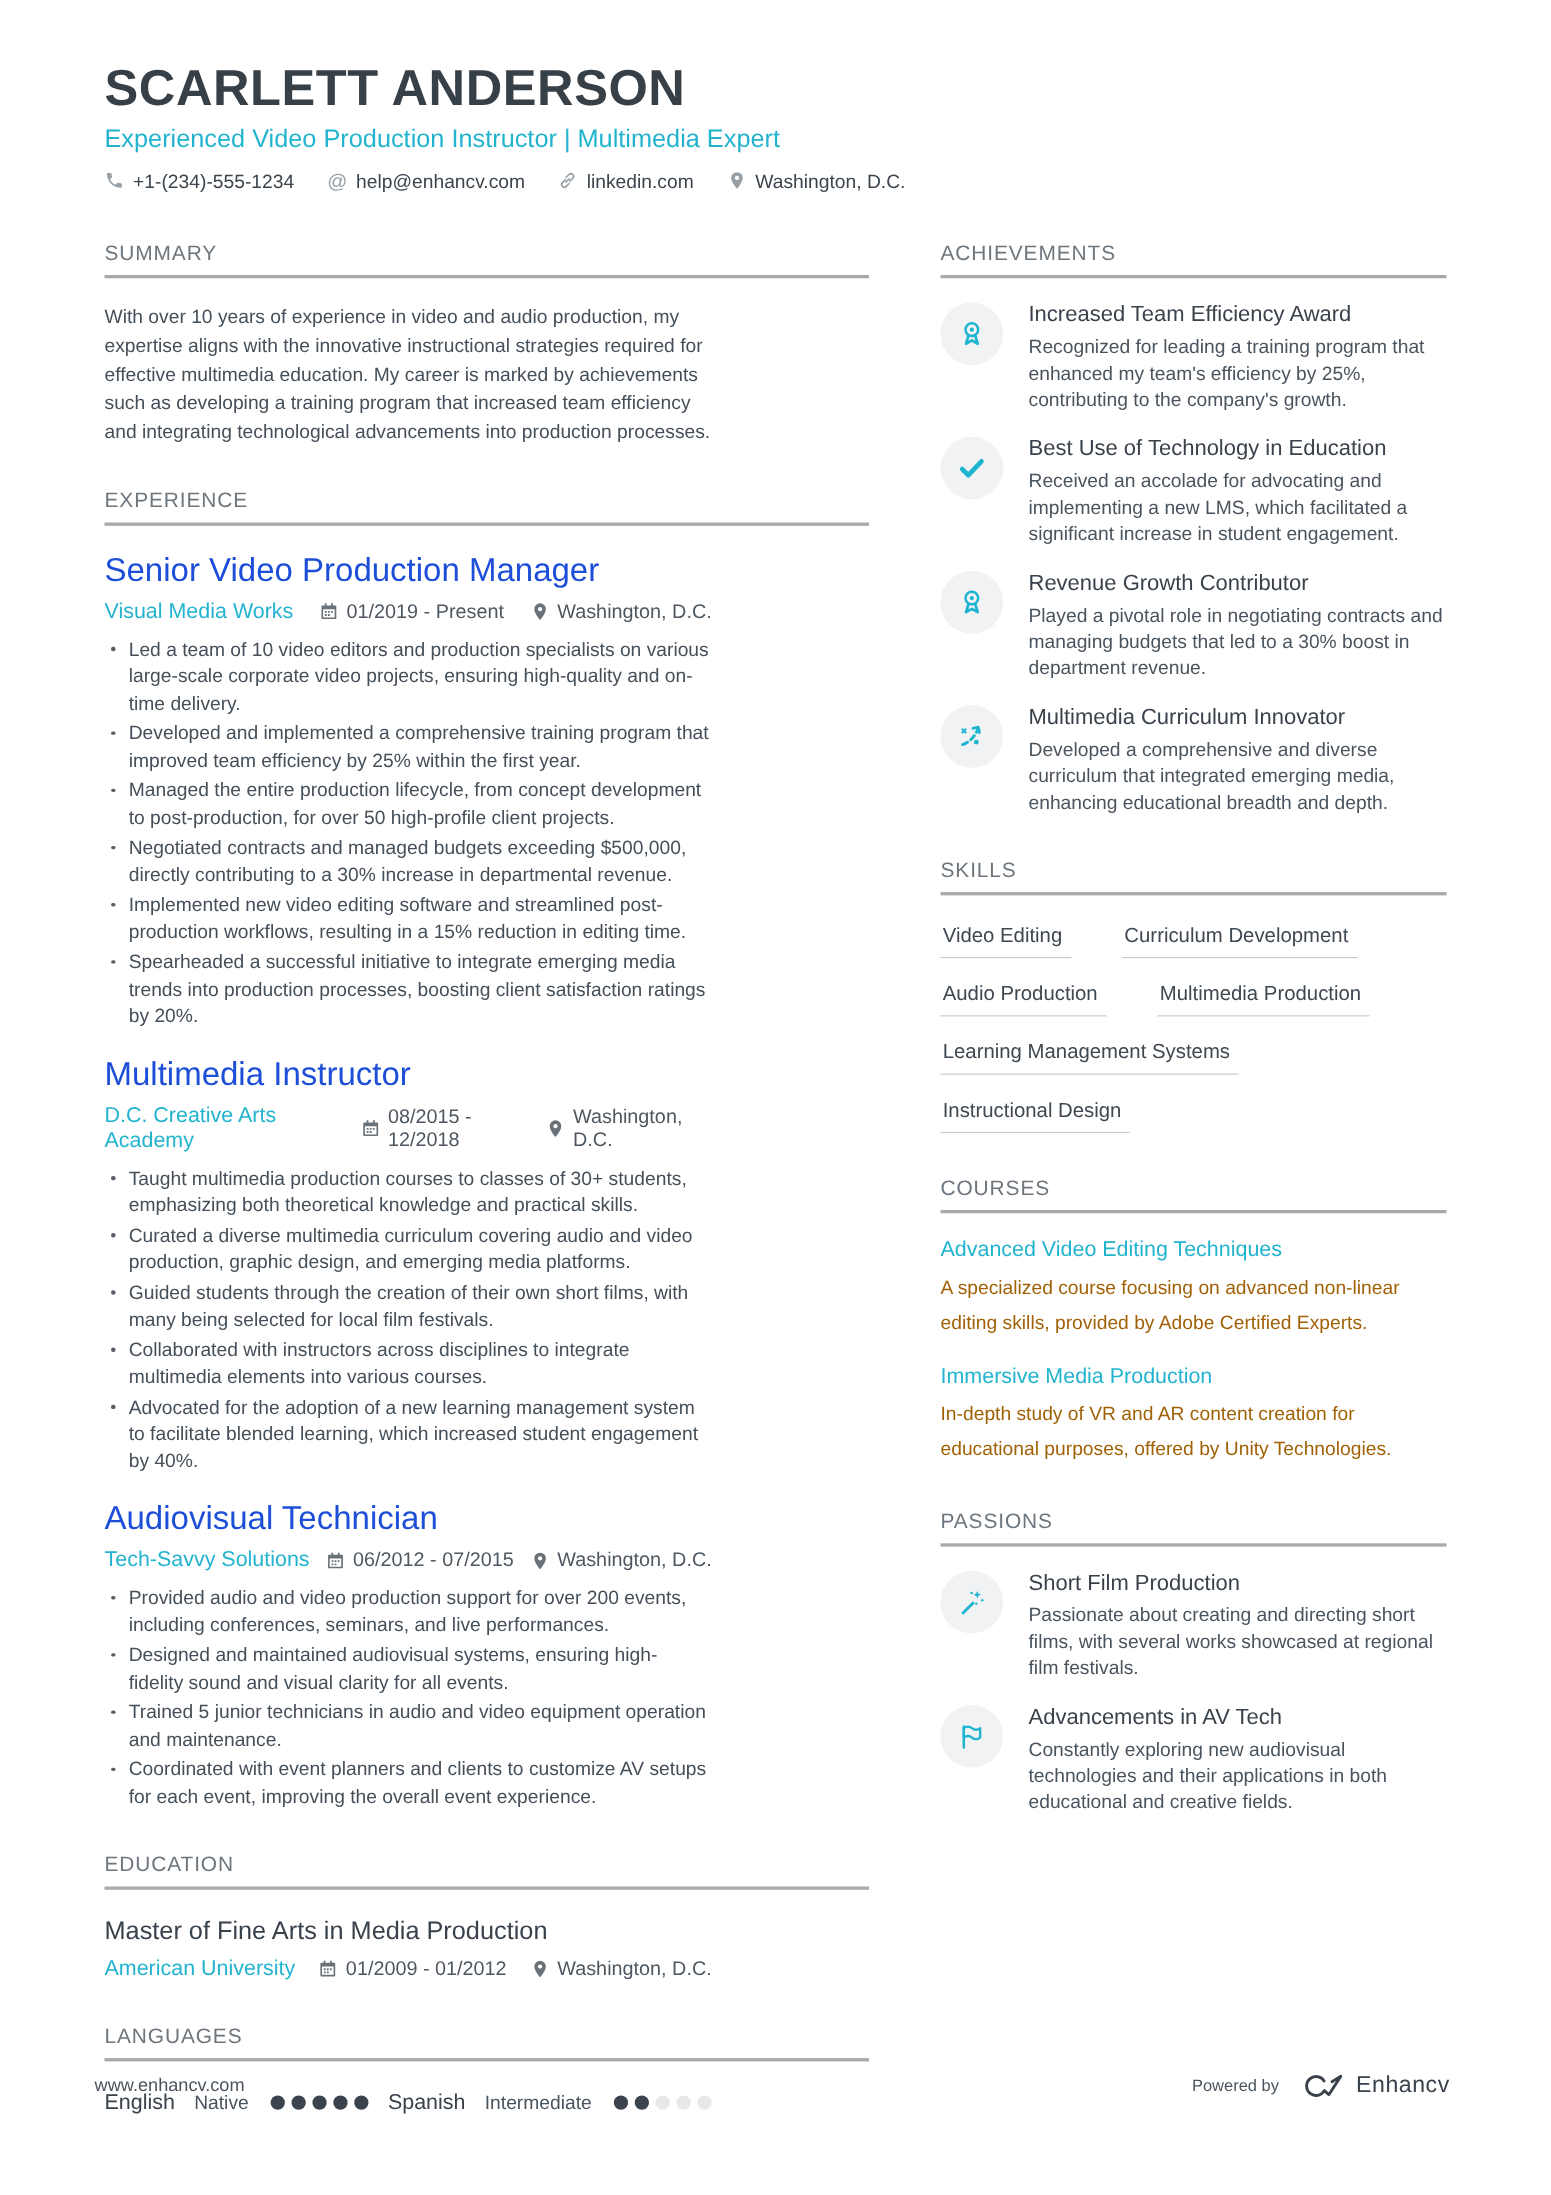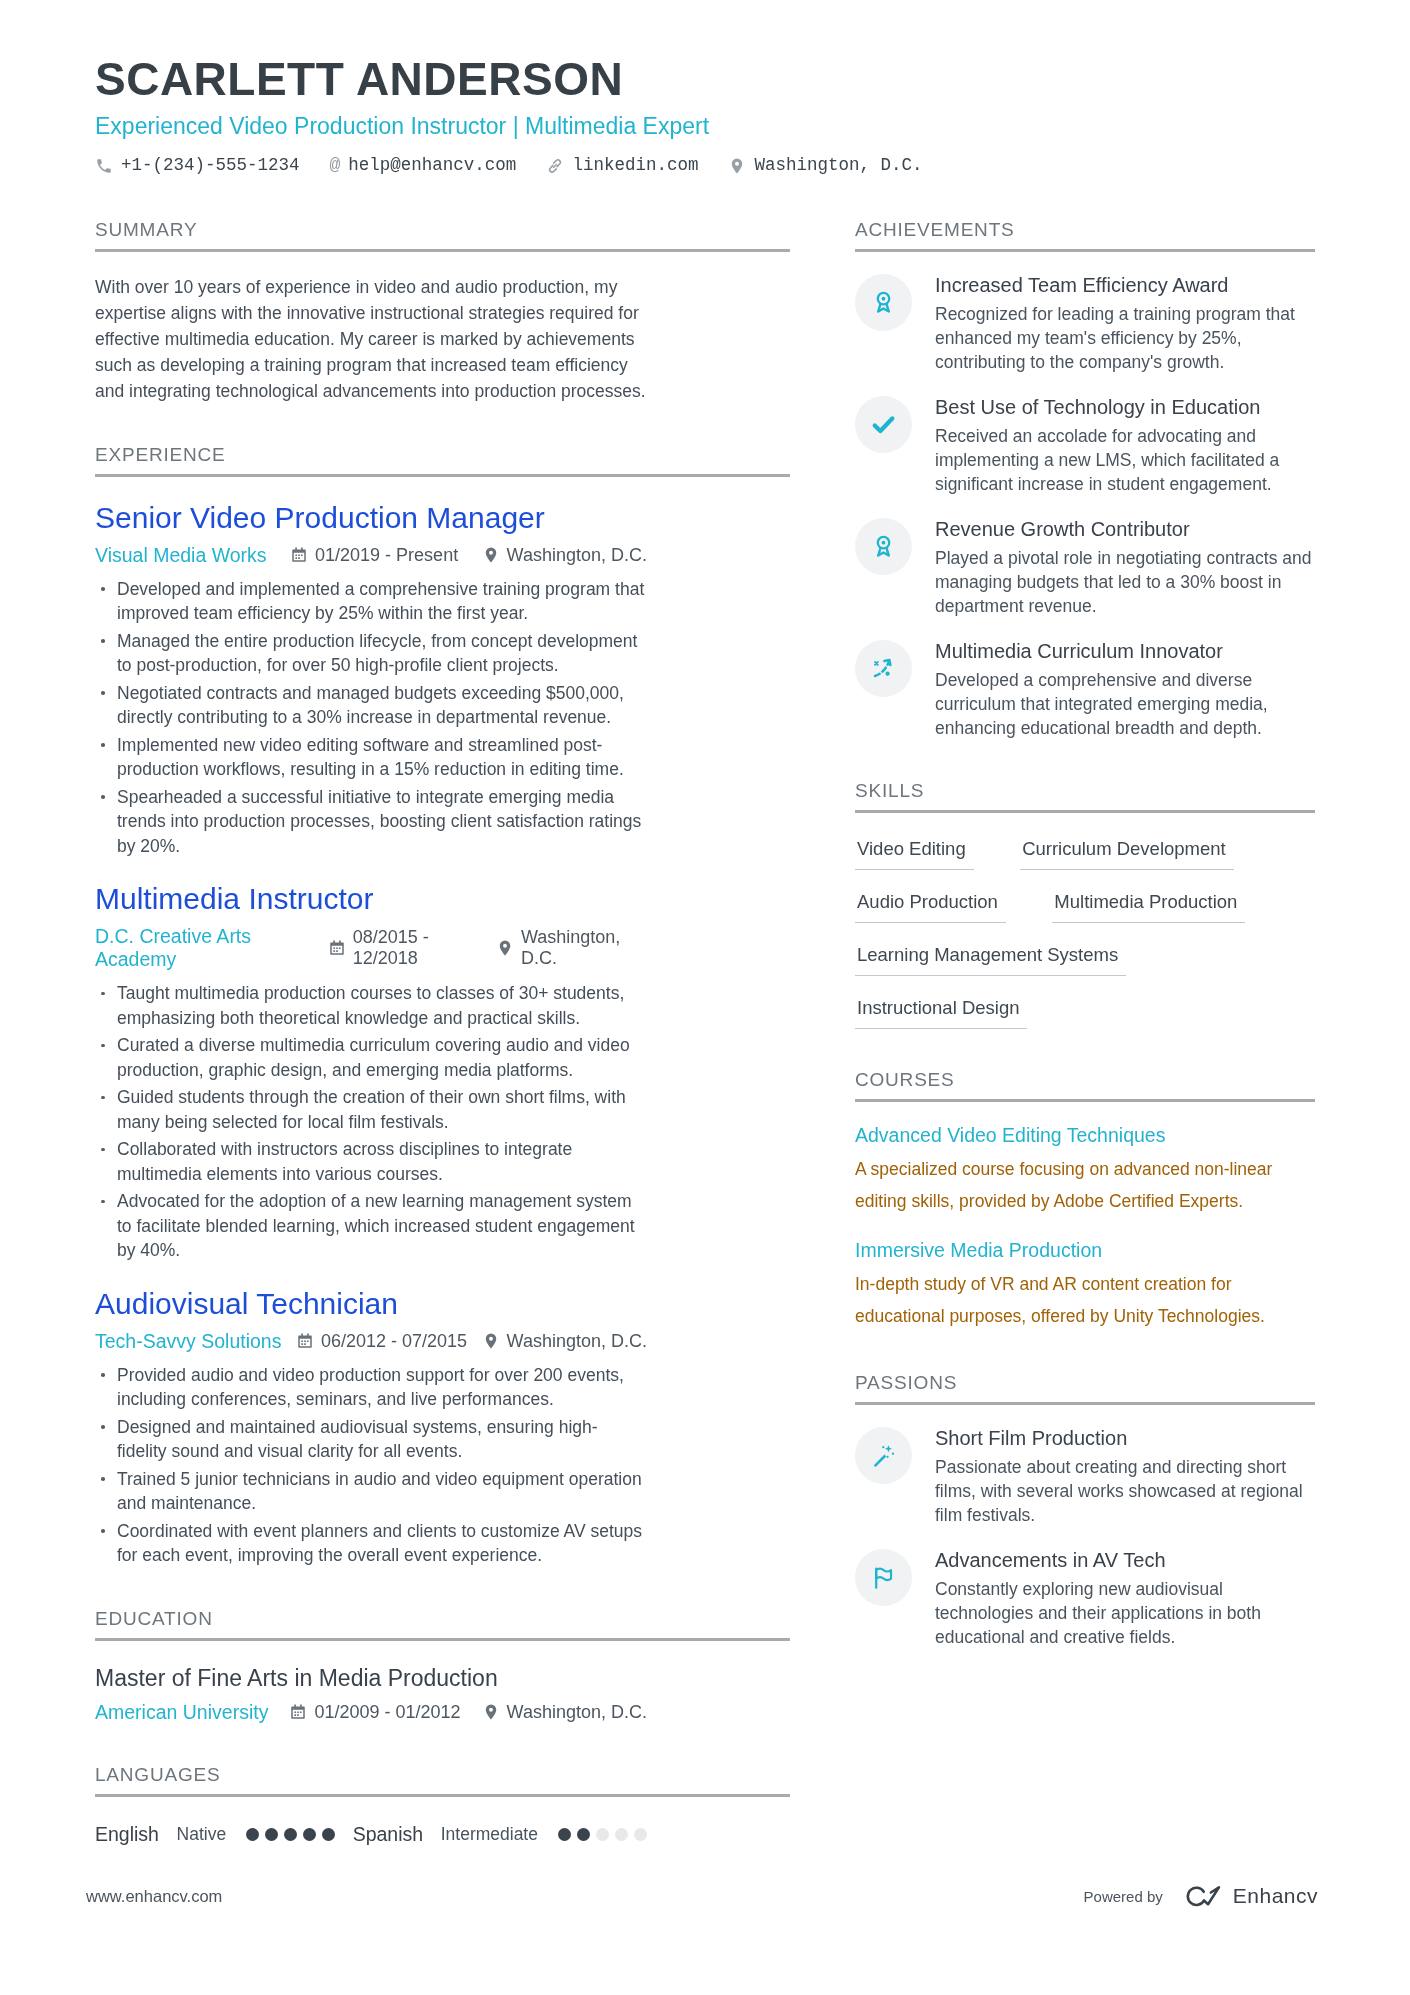--- a/index.html
+++ b/index.html
@@ -5,21 +5,21 @@
   * { margin:0; padding:0; box-sizing:border-box; }
   html,body { background:#ffffff; }
   body { font-family:"Liberation Sans", sans-serif; color:#454f59; }
   .page { position:relative; width:1410px; height:1995px; background:#fff; overflow:hidden; }
 
   
   .header { padding:54px 95px 0 95px; }
   .name { font-size:46px; font-weight:600; letter-spacing:.5px; color:#373f47; line-height:1.12; }
   .role { font-size:23px; color:#22b3cf; margin-top:7px; }
   .contact { display:flex; gap:30px; margin-top:15px; align-items:center; }
-  .c-item { display:flex; gap:8px; align-items:flex-end; font-size:17.5px; color:#3c454e;font-family:Liberation Mono, monospace; }
+  .c-item { display:flex; gap:8px; align-items:flex-start; font-size:17.5px; color:#3c454e; }
   .c-item .ic { color:#98a0a6; }
   .at-glyph { font-size:18px; color:#98a0a6; }
 
   
   .cols { display:flex; padding:0 95px; margin-top:44px; gap:65px; }
   .col-left  { width:695px; flex:none; }
   .col-right { width:460px; flex:none; }
   .section { margin-top:40px; }
   .section.first { margin-top:0; }
   .sec-h { font-size:19px; font-weight:400; color:#6e767d; letter-spacing:.8px;
@@ -186,20 +186,21 @@
               <span>01/2019 - Present</span>
             </span>
             <span class="meta-item">
               <svg class="ic">
                   <use href="#i-pin"></use>
                 </svg>
               <span>Washington, D.C.</span>
             </span>
           </div>
           <ul class="bullets">
+            <li class="bullet"><span class="b-dot"></span><span>Led a team of 10 video editors and production specialists on various large-scale corporate video projects, ensuring high-quality and on-time delivery.</span></li>
             <li class="bullet"><span class="b-dot"></span><span>Developed and implemented a comprehensive training program that improved team efficiency by 25% within the first year.</span></li>
             <li class="bullet"><span class="b-dot"></span><span>Managed the entire production lifecycle, from concept development to post-production, for over 50 high-profile client projects.</span></li>
             <li class="bullet"><span class="b-dot"></span><span>Negotiated contracts and managed budgets exceeding $500,000, directly contributing to a 30% increase in departmental revenue.</span></li>
             <li class="bullet"><span class="b-dot"></span><span>Implemented new video editing software and streamlined post-production workflows, resulting in a 15% reduction in editing time.</span></li>
             <li class="bullet"><span class="b-dot"></span><span>Spearheaded a successful initiative to integrate emerging media trends into production processes, boosting client satisfaction ratings by 20%.</span></li>
           </ul>
         </div>
 
         <div class="job">
           <div class="job-title">Multimedia Instructor</div>

